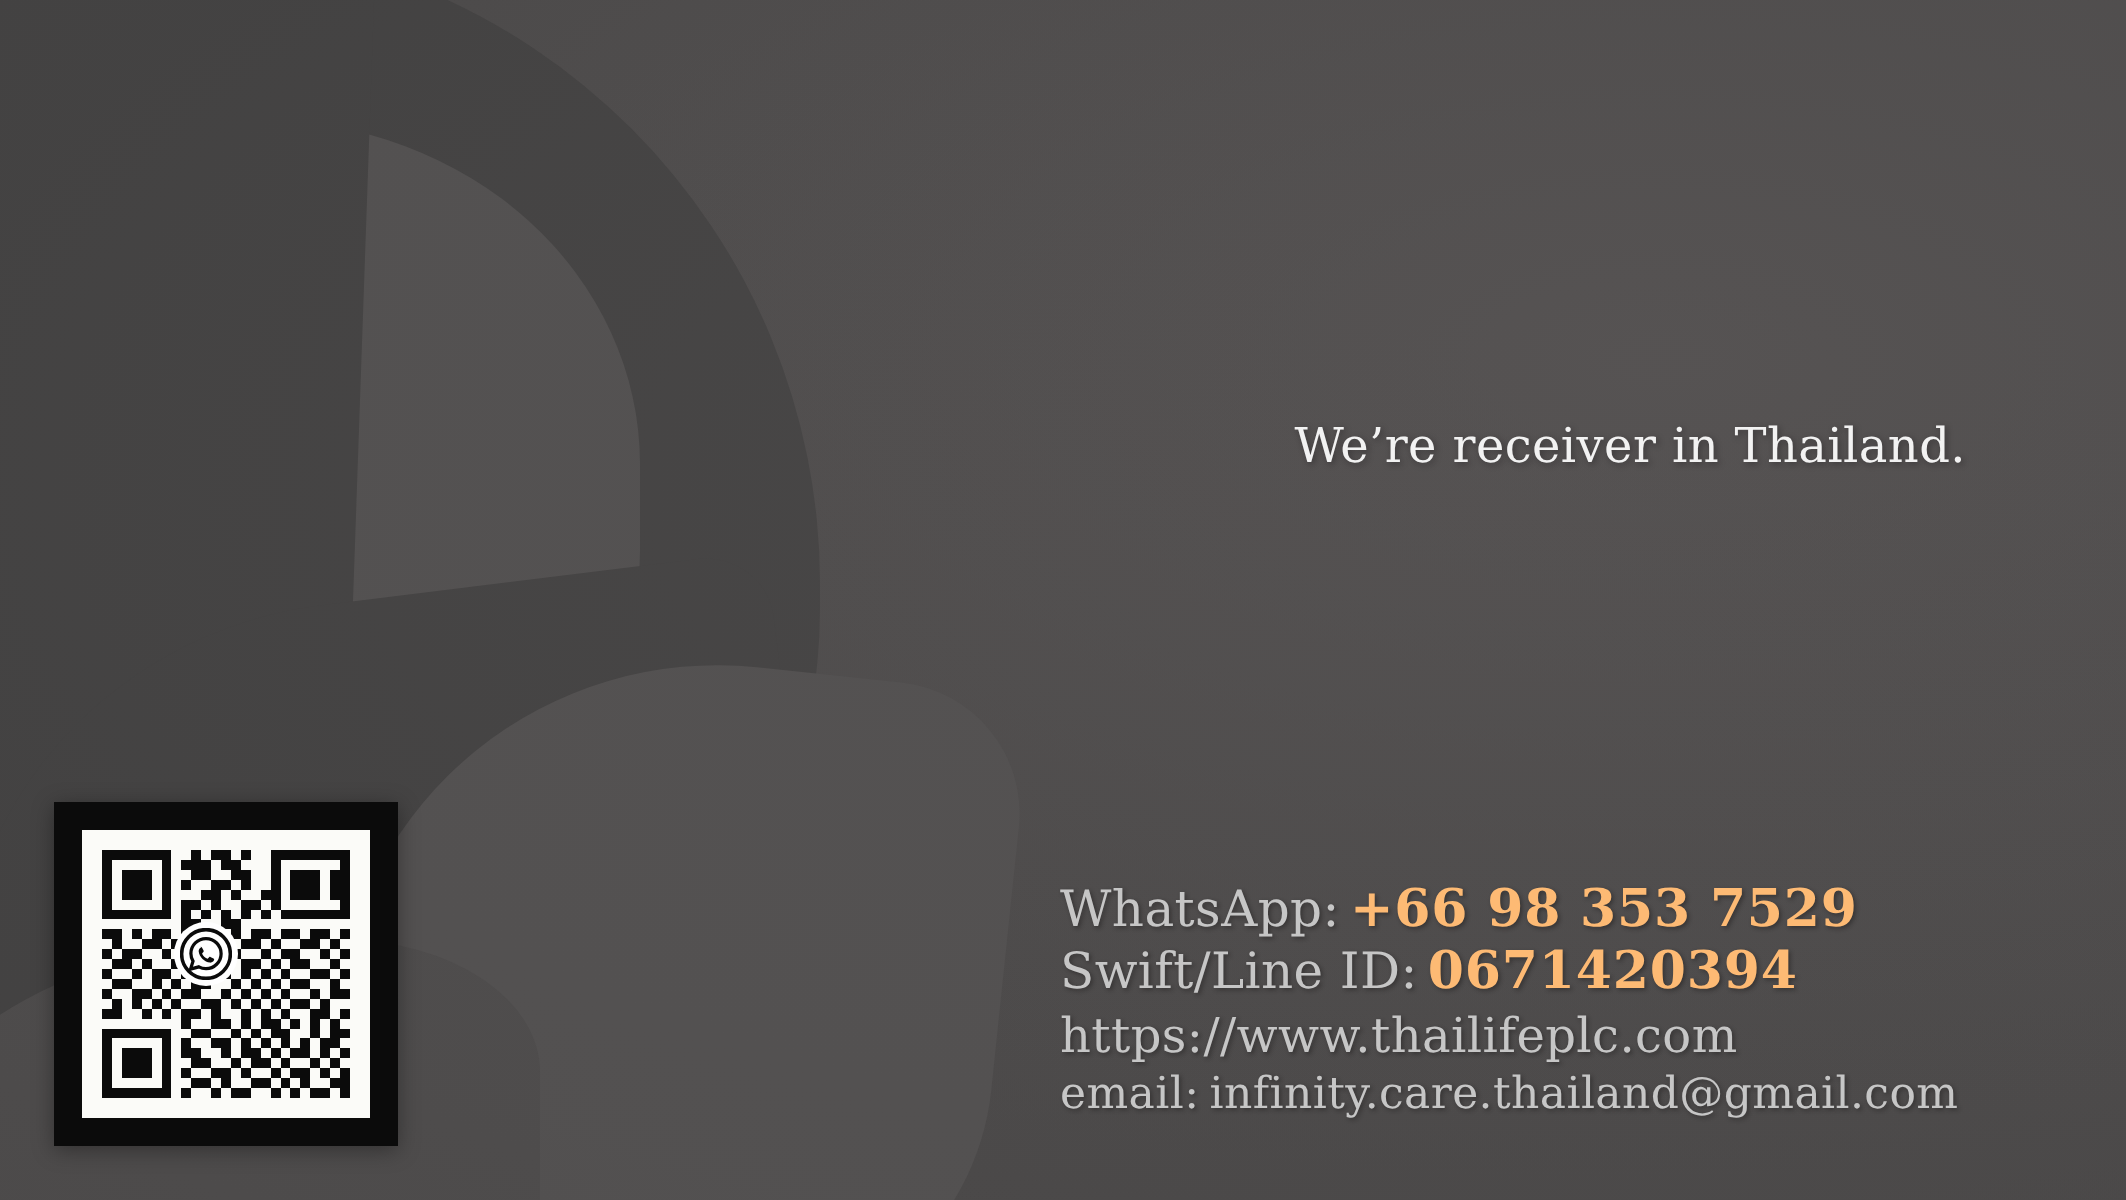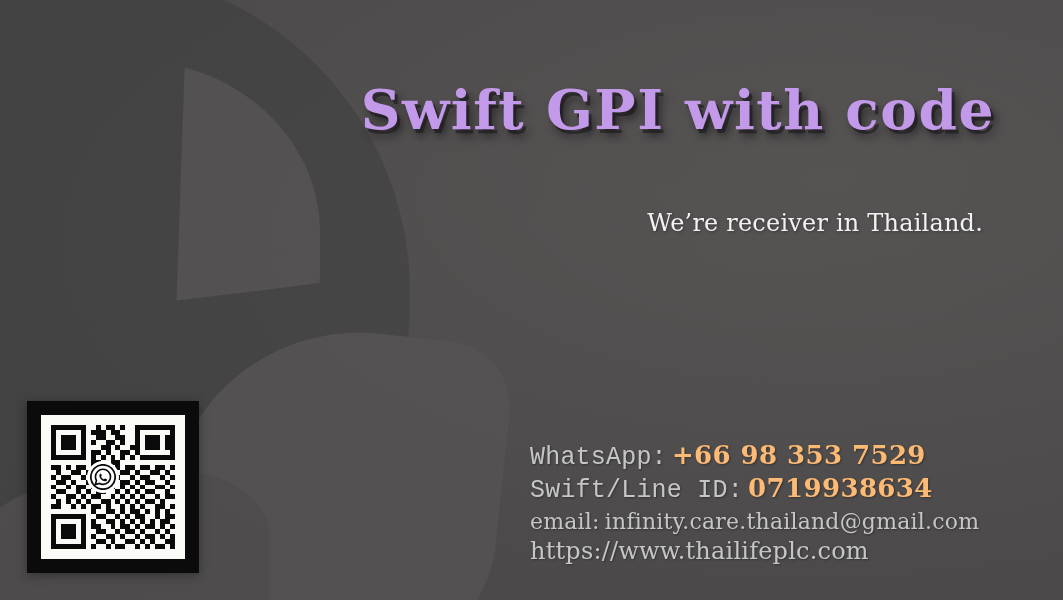--- a/index.html
+++ b/index.html
@@ -142,21 +142,21 @@
     left: 530px;
     top: 440px;
     color: #c6c6c6;
     font-family: "DejaVu Serif", serif;
   }
   .contact-line {
     line-height: 1.19;
     white-space: nowrap;
     text-shadow: 1px 1px 2px rgba(25,23,23,0.45);
   }
-  .c-label { font-size: 25px; letter-spacing: 0.2px; font-family: Liberation Mono, monospace; }
+  .c-label { font-size: 25px; letter-spacing: 0.2px; }
   .c-value { font-size: 26px; font-weight: 700; letter-spacing: 0.4px; color: #fdba74; }
   .c-plain { font-size: 24px; letter-spacing: 0.2px; }
   .c-small { font-size: 22px; letter-spacing: 0.2px; }
   .line-url  { margin-top: 2px; }
   .line-mail { margin-top: 3px; }
 
   
   .qr-frame {
     position: absolute;
     left: 27px;
@@ -197,38 +197,37 @@
   <div class="wm wm-bowl-outer"></div>
   <div class="wm wm-bowl-inner"></div>
   <div class="wm wm-stem"></div>
   <div class="wm wm-leg"></div>
   <div class="wm wm-leg-light"></div>
   <div class="wm wm-bottom-light"></div>
   <div class="bg-veil"></div>
 
   <div class="content">
 
-    <div class="title">Swift GPI with code</div>
     <div class="tagline">We’re receiver in Thailand.</div>
 
     <div class="contact">
       <div class="contact-line">
         <span class="c-label">WhatsApp:</span>
         <span class="c-value">+66 98 353 7529</span>
       </div>
       <div class="contact-line">
         <span class="c-label">Swift/Line ID:</span>
-        <span class="c-value">0719938634</span>
+        <span class="c-value">0671420394</span>
+      </div>
+      <div class="contact-line line-url">
+        <span class="c-plain">https://www.thailifeplc.com</span>
       </div>
       <div class="contact-line line-mail">
         <span class="c-small">email:</span>
         <span class="c-small">infinity.care.thailand@gmail.com</span>
-      </div>
-      <div class="contact-line line-url">
-        <span class="c-plain">https://www.thailifeplc.com</span>
       </div>
     </div>
 
     <div class="qr-frame">
       <div class="qr-quiet">
         <svg class="qr-matrix" id="qr-svg" viewBox="0 0 25 25" shape-rendering="crispEdges">
             <rect x="0" y="0" width="1" height="1" fill="#0b0b0b"></rect>
             <rect x="1" y="0" width="1" height="1" fill="#0b0b0b"></rect>
             <rect x="2" y="0" width="1" height="1" fill="#0b0b0b"></rect>
             <rect x="3" y="0" width="1" height="1" fill="#0b0b0b"></rect>

